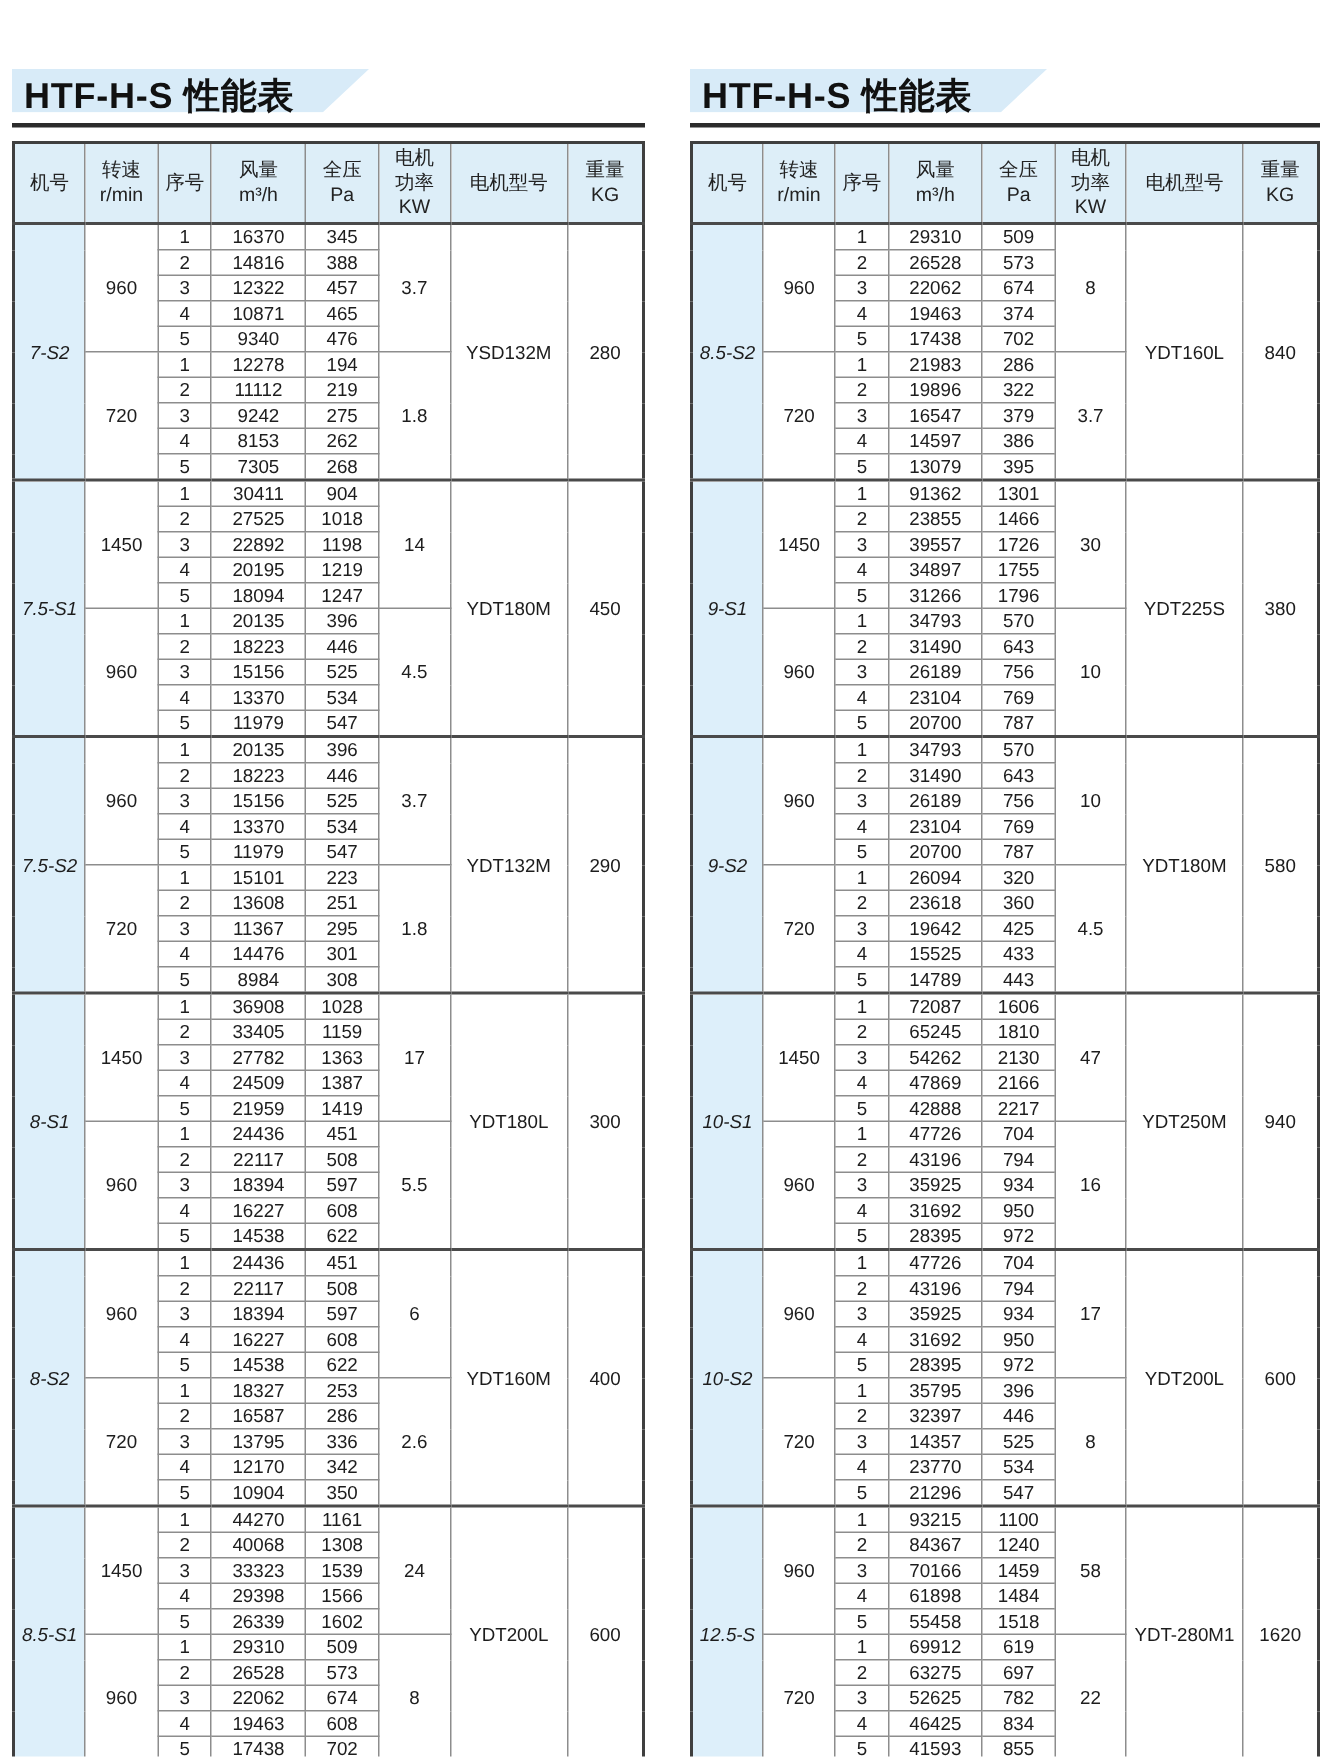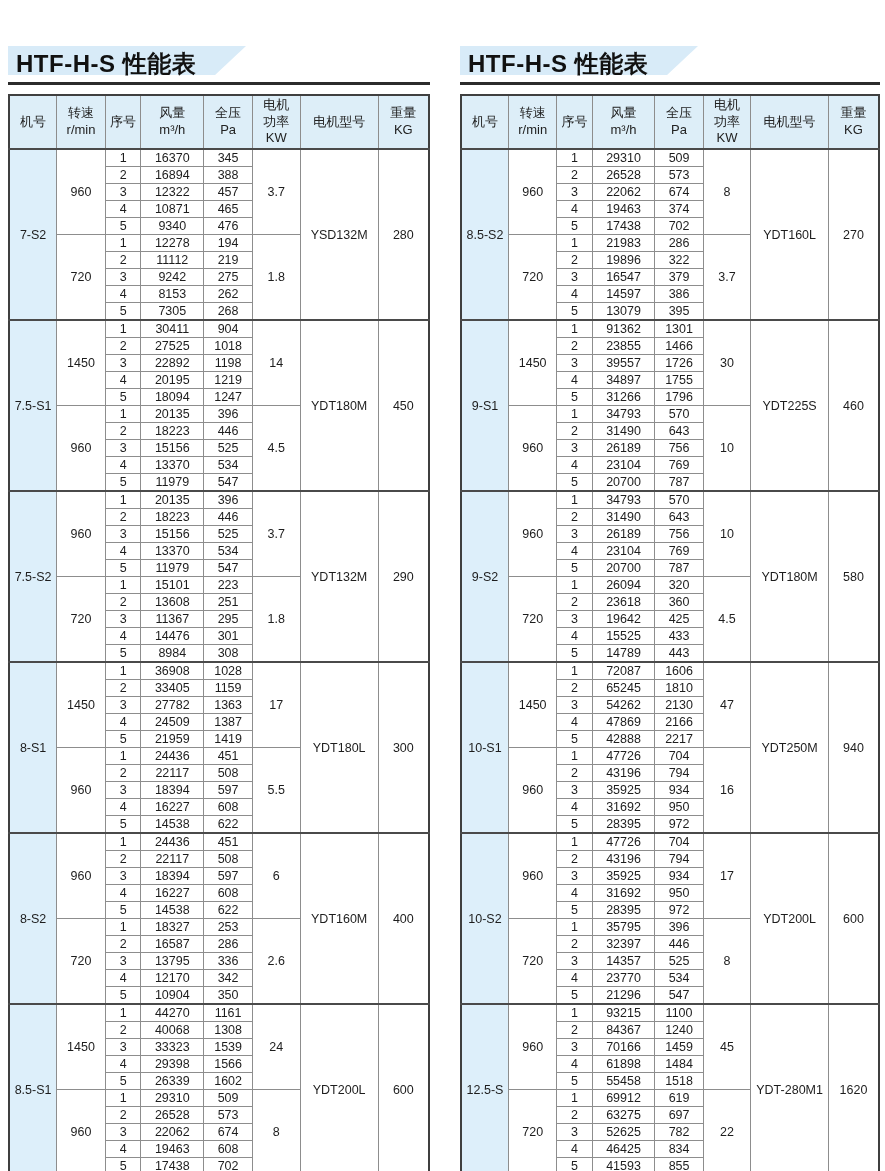--- a/index.html
+++ b/index.html
@@ -10,21 +10,21 @@
   .panel.right{left:460px;width:420px;}
   .title-wrap{position:relative;height:46px;}
   .banner{position:absolute;left:0;top:7px;width:238px;height:29px;background:var(--hl,#d8ebf8);
           clip-path:polygon(0 0,100% 0,87% 100%,0 100%);}
   .title{position:relative;margin:0;padding:9px 0 0 8px;font-size:24px;font-weight:bold;letter-spacing:.5px;color:#111;z-index:1;}
   .rule{position:absolute;left:0;right:0;bottom:0;height:0;border-bottom:3px solid #2b2b2b;}
   table.perf{border-collapse:collapse;table-layout:fixed;width:100%;margin-top:9px;border:2px solid var(--outer,#3f3f3f);}
   table.perf th,table.perf td{border:1px solid var(--grid,#8d8d8d);text-align:center;vertical-align:middle;padding:0;overflow:hidden;}
   table.perf th{height:52px;background:var(--hdr,#ddeef8);font-weight:normal;font-size:13px;line-height:1.3;color:#222;}
   table.perf td{height:16px;font-size:12.5px;line-height:16px;white-space:nowrap;}
-  td.machine{background:var(--mach,#ddeffa);font-size:13px;}
+  td.machine{background:var(--mach,#ddeffa);font-size:13px;font-style:italic;}
   td.speed,td.power,td.motor,td.weight{font-size:13px;}
   tr.group-start td{border-top:2px solid #4a4a4a;}
 </style>
 </head>
 <body>
 
 <div class="page">
 
   <section class="panel left">
     <header class="title-wrap">
@@ -61,21 +61,21 @@
             <td class="speed" rowspan="5">960</td>
             <td>1</td>
             <td>16370</td>
             <td>345</td>
             <td class="power" rowspan="5">3.7</td>
             <td class="motor" rowspan="10">YSD132M</td>
             <td class="weight" rowspan="10">280</td>
           </tr>
           <tr>
             <td>2</td>
-            <td>16894</td>
+            <td>14816</td>
             <td>388</td>
           </tr>
           <tr>
             <td>3</td>
             <td>12322</td>
             <td>457</td>
           </tr>
           <tr>
             <td>4</td>
             <td>10871</td>
@@ -433,21 +433,21 @@
         </thead>
         <tbody>
           <tr class="group-start">
             <td class="machine" rowspan="10">8.5-S2</td>
             <td class="speed" rowspan="5">960</td>
             <td>1</td>
             <td>29310</td>
             <td>509</td>
             <td class="power" rowspan="5">8</td>
             <td class="motor" rowspan="10">YDT160L</td>
-            <td class="weight" rowspan="10">270</td>
+            <td class="weight" rowspan="10">840</td>
           </tr>
           <tr>
             <td>2</td>
             <td>26528</td>
             <td>573</td>
           </tr>
           <tr>
             <td>3</td>
             <td>22062</td>
             <td>674</td>
@@ -490,21 +490,21 @@
             <td>395</td>
           </tr>
           <tr class="group-start">
             <td class="machine" rowspan="10">9-S1</td>
             <td class="speed" rowspan="5">1450</td>
             <td>1</td>
             <td>91362</td>
             <td>1301</td>
             <td class="power" rowspan="5">30</td>
             <td class="motor" rowspan="10">YDT225S</td>
-            <td class="weight" rowspan="10">460</td>
+            <td class="weight" rowspan="10">380</td>
           </tr>
           <tr>
             <td>2</td>
             <td>23855</td>
             <td>1466</td>
           </tr>
           <tr>
             <td>3</td>
             <td>39557</td>
             <td>1726</td>
@@ -716,21 +716,21 @@
             <td>5</td>
             <td>21296</td>
             <td>547</td>
           </tr>
           <tr class="group-start">
             <td class="machine" rowspan="10">12.5-S</td>
             <td class="speed" rowspan="5">960</td>
             <td>1</td>
             <td>93215</td>
             <td>1100</td>
-            <td class="power" rowspan="5">45</td>
+            <td class="power" rowspan="5">58</td>
             <td class="motor" rowspan="10">YDT-280M1</td>
             <td class="weight" rowspan="10">1620</td>
           </tr>
           <tr>
             <td>2</td>
             <td>84367</td>
             <td>1240</td>
           </tr>
           <tr>
             <td>3</td>

